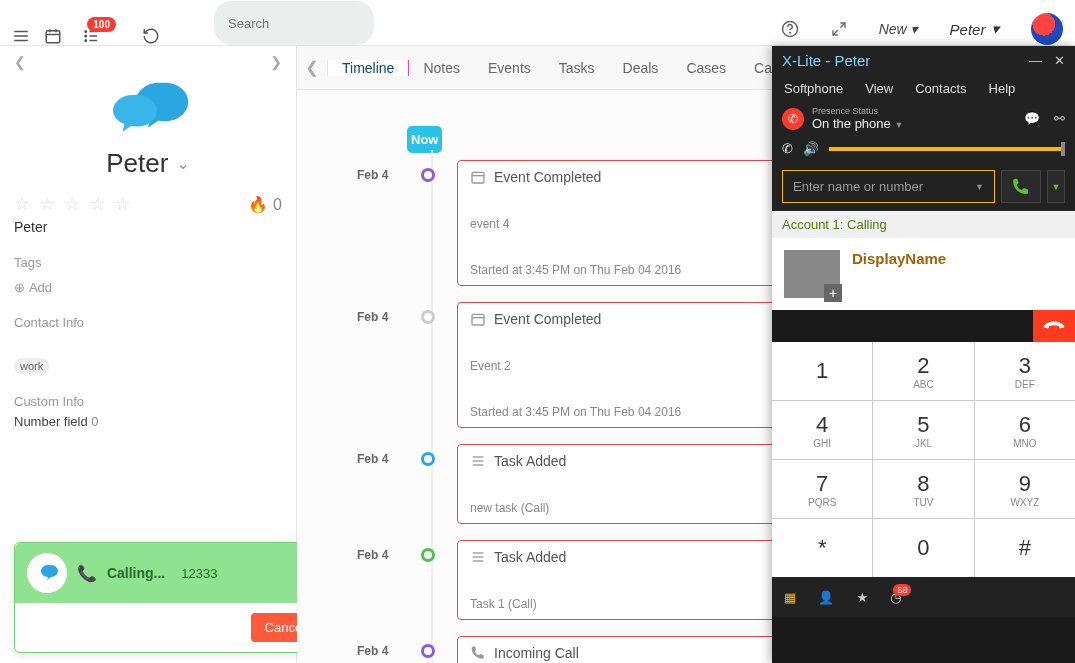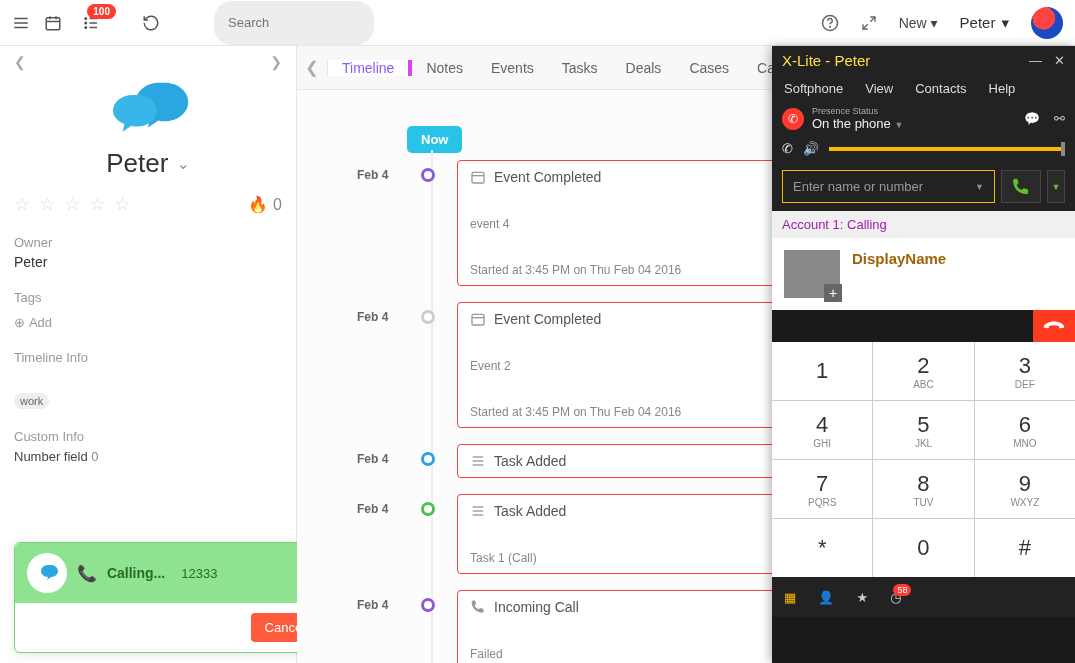--- a/index.html
+++ b/index.html
@@ -1,24 +1,24 @@
 <!DOCTYPE html>
 <html><head>
 <meta charset="utf-8">
 <style>
 * { margin: 0; padding: 0; box-sizing: border-box; font-family: -apple-system, "Segoe UI", Arial, sans-serif; }
 body { width: 1075px; height: 663px; background: #fff; overflow: hidden; position: relative; }
 
-.topbar { height: 46px; border-bottom: 1px solid #e5e5e5; display: flex; align-items: center; padding: 0 12px; gap: 14px; }
+.topbar { height: 46px; border-bottom: 1px solid #e5e5e5; display: flex; align-items: flex-end; padding: 0 12px; gap: 14px; }
 .topbar .icon-btn { color: #555; cursor: pointer; position: relative; }
 .badge { position: absolute; top: -10px; right: -16px; background: #ff3b30; color: #fff; font-size: 10px; font-weight: bold; padding: 2px 6px; border-radius: 10px; }
 .search-box { background: #eceeee; border-radius: 18px; height: 44px; width: 160px; display: flex; align-items: center; padding: 0 14px; margin-left: 40px; }
 .search-box input { border: none; background: transparent; flex: 1; font-size: 13px; outline: none; color: #888; }
 .topbar .spacer { flex: 1; }
-.topbar .right { display: flex; align-items: center; gap: 22px; color: #555; }
+.topbar .right { display: flex; align-items: center; gap: 32px; color: #555; font-style: italic; }
 .new-btn { font-size: 14px; color: #444; cursor: pointer; }
 .user-btn { font-size: 15px; color: #333; display: flex; align-items: center; gap: 6px; }
 .avatar-hero { width: 32px; height: 32px; border-radius: 50%; background: radial-gradient(circle at 40% 35%, #ff4242 0%, #ff4242 40%, #1a4bc2 40%); }
 
 .main { display: flex; height: 617px; }
 .sidebar { width: 297px; border-right: 1px solid #e5e5e5; padding: 8px 14px; position: relative; }
 .nav-arrows { display: flex; justify-content: space-between; color: #aaa; font-size: 14px; margin-bottom: 4px; }
 .contact-logo { display: block; margin: 0 auto 4px; }
 .contact-name-row { display: flex; align-items: center; justify-content: center; gap: 8px; }
 .contact-name { font-size: 26px; color: #333; font-weight: 400; }
@@ -36,58 +36,58 @@
 .call-toast .bubble { width: 40px; height: 40px; border-radius: 50%; background: #fff; display: flex; align-items: center; justify-content: center; color: #2aa7e1; }
 .call-toast .status { font-weight: bold; color: #2a6a2a; font-size: 14px; }
 .call-toast .num { color: #2a6a2a; font-size: 13px; margin-left: 6px; }
 .call-toast .bottom { padding: 10px; text-align: right; }
 .cancel-btn { background: #ff5a3c; color: #fff; border: none; padding: 7px 14px; border-radius: 4px; font-size: 13px; cursor: pointer; }
 
 .content { flex: 1; background: #fcfcfc; position: relative; }
 .tabs { display: flex; align-items: center; height: 44px; border-bottom: 1px solid #e5e5e5; background: #f8f8f8; }
 .tab-back { width: 30px; text-align: center; color: #aaa; cursor: pointer; }
 .tab { padding: 0 14px; height: 44px; line-height: 44px; color: #666; font-size: 14px; cursor: pointer; }
-.tab.active { background: #fff; border-left: 1px solid #e5e5e5; border-right: 4px solid #d946ef; color: #8b5cf6; }
+.tab.active { background: #fff; border-left: 1px solid #e5e5e5; border-right: 1px solid #d946ef; color: #0c4a6e; }
 
 .timeline { padding: 40px 30px 20px 60px; position: relative; }
-.now-pill { position: absolute; top: 36px; left: 110px; background: #29c2e8; color: #fff; font-size: 13px; font-weight: bold; padding: 6px 14px; border-radius: 5px; }
+.now-pill { position: absolute; top: 36px; left: 110px; background: #29c2e8; color: #fff; font-size: 13px; font-weight: bold; padding: 6px 4px; border-radius: 5px; }
 .tl-line { position: absolute; left: 134px; top: 60px; bottom: 0; width: 2px; background: #eee; }
 .tl-item { display: flex; align-items: flex-start; gap: 10px; margin-bottom: 16px; position: relative; }
 .tl-date { width: 50px; text-align: left; color: #666; font-size: 12px; font-weight: bold; padding-top: 8px; }
 .tl-dot { width: 14px; height: 14px; border-radius: 50%; border: 3px solid; background: #fff; margin-top: 8px; margin-left: 4px; margin-right: 12px; flex-shrink: 0; }
 .dot-purple { border-color: #8e5bd6; }
 .dot-gray { border-color: #ccc; }
 .dot-blue { border-color: #2aa7e1; }
 .dot-green { border-color: #4ac24a; }
 .tl-card { background: #fff; border: 1px solid #ef4444; border-radius: 4px; flex: 1; padding: 8px 12px; }
 .tl-card-head { display: flex; align-items: center; gap: 8px; color: #555; font-size: 14px; }
 .tl-card-head .ico { color: #999; }
 .tl-time { margin-left: auto; color: #999; font-size: 11px; display: flex; align-items: center; gap: 4px; }
 .tl-card-body { color: #888; font-size: 12px; margin-top: 6px; }
 .tl-card-body .line { display: block; margin-top: 32px; }
 
 
 .xlite { position: absolute; top: 0; right: 0; width: 303px; height: 617px; background: #1a1a1a; color: #eee; font-size: 13px; box-shadow: -2px 0 10px rgba(0,0,0,.3); }
 .xlite-title { display: flex; align-items: center; justify-content: space-between; padding: 6px 10px; background: #222; }
-.xlite-title .t { color: #fde047; font-size: 15px; }
+.xlite-title .t { color: #7dd3fc; font-size: 15px; }
 .xlite-title .ctrls { display: flex; gap: 12px; color: #ccc; }
 .xlite-menu { display: flex; gap: 22px; padding: 6px 12px; background: #222; color: #ddd; font-size: 13px; }
 .presence-row { display: flex; align-items: center; gap: 8px; padding: 4px 10px; background: #222; }
 .presence-ico { width: 22px; height: 22px; background: #ff3b30; border-radius: 50%; display: flex; align-items: center; justify-content: center; color: #fff; font-size: 12px; }
 .presence-text .lbl { font-size: 9px; color: #aaa; }
 .presence-text .val { font-size: 13px; color: #eee; }
 .presence-row .right-ico { margin-left: auto; display: flex; gap: 14px; color: #ccc; }
 .vol-row { display: flex; align-items: center; gap: 10px; padding: 6px 10px; background: #222; }
 .vol-bar { flex: 1; height: 4px; background: #f6b800; position: relative; }
 .vol-bar::after { content: ""; position: absolute; right: 0; top: -5px; width: 4px; height: 14px; background: #888; }
 .dial-input-row { display: flex; gap: 6px; padding: 8px 10px; background: #222; }
 .dial-input { flex: 1; border: 1px solid #f6b800; background: transparent; padding: 8px 10px; color: #ccc; display: flex; align-items: center; justify-content: space-between; }
 .call-btn { width: 40px; background: #2a2a2a; border: 1px solid #444; display: flex; align-items: center; justify-content: center; color: #5fbf2f; }
 .call-btn.sm { width: 18px; font-size: 9px; }
-.acct-bar { background: #f0f0f0; color: #a21caf; padding: 6px 10px; font-size: 13px; }
+.acct-bar { background: #f0f0f0; color: #4d7c0f; padding: 6px 10px; font-size: 13px; }
 .caller { background: #fff; color: #333; display: flex; align-items: flex-start; gap: 12px; padding: 12px; }
 .caller-ava { width: 56px; height: 48px; background: #888; position: relative; }
 .caller-ava::after { content: "+"; position: absolute; right: -2px; bottom: -4px; background: #666; color: #fff; width: 18px; height: 18px; font-size: 14px; text-align: center; line-height: 18px; }
 .caller-name { font-weight: bold; color: #a16207; font-size: 15px; }
 .black-bar { background: #1a1a1a; height: 32px; display: flex; }
 .hangup { width: 42px; background: #ff3b1f; margin-left: auto; display: flex; align-items: center; justify-content: center; color: #fff; }
 .dialpad { display: grid; grid-template-columns: repeat(3, 1fr); background: #ccc; gap: 1px; }
 .key { background: #fff; height: 58px; display: flex; flex-direction: column; align-items: center; justify-content: center; cursor: pointer; }
 .key .n { font-size: 22px; color: #333; }
 .key .l { font-size: 10px; color: #888; }
@@ -180,25 +180,24 @@
       </svg>
     <div class="contact-name-row">
       <span class="contact-name">Peter</span>
       <span style="color:#999">⌄</span>
     </div>
     <div>
       <span class="stars">☆ ☆ ☆ ☆ ☆</span>
       <span class="score">🔥 <span>0</span></span>
     </div>
     <div style="clear:both"></div>
-    <div class="section-label">Owner</div>
     <div class="section-value">Peter</div>
     <div class="section-label">Tags</div>
     <div class="add-link">⊕ <span>Add</span></div>
-    <div class="section-label">Timeline Info</div>
+    <div class="section-label">Contact Info</div>
     <div style="margin-top:26px"><span class="chip">work</span></div>
     <div class="section-label">Custom Info</div>
     <div class="custom-row"><span>Number field</span> <span class="val">0</span></div>
 
     <div class="call-toast">
       <div class="top">
         <span class="bubble">
             <svg width="24" height="20" viewBox="0 0 24 20">
               <path fill="#2aa7e1" d="M16 2c4 0 7 3 7 6s-3 6-7 6l-4 3 1-3c-4 0-7-3-7-6s3-6 7-6z"></path>
             </svg>
@@ -269,20 +268,23 @@
               <div class="tl-card-head">
                 <span class="ico">
                   <svg width="16" height="16" viewBox="0 0 24 24" fill="none" stroke="#999" stroke-width="2">
                     <line x1="4" y1="6" x2="20" y2="6"></line>
                     <line x1="4" y1="12" x2="20" y2="12"></line>
                     <line x1="4" y1="18" x2="20" y2="18"></line>
                   </svg>
                 </span>
                 <span>Task Added</span>
                 <span class="tl-time">◷ 03:26 pm</span>
+              </div>
+              <div class="tl-card-body">
+                <span class="line">new task (Call)</span>
               </div>
             </div>
           </div>
           <div class="tl-item">
             <div class="tl-date">Feb 4</div>
             <div class="tl-dot dot-green"></div>
             <div class="tl-card">
               <div class="tl-card-head">
                 <span class="ico">
                   <svg width="16" height="16" viewBox="0 0 24 24" fill="none" stroke="#999" stroke-width="2">

